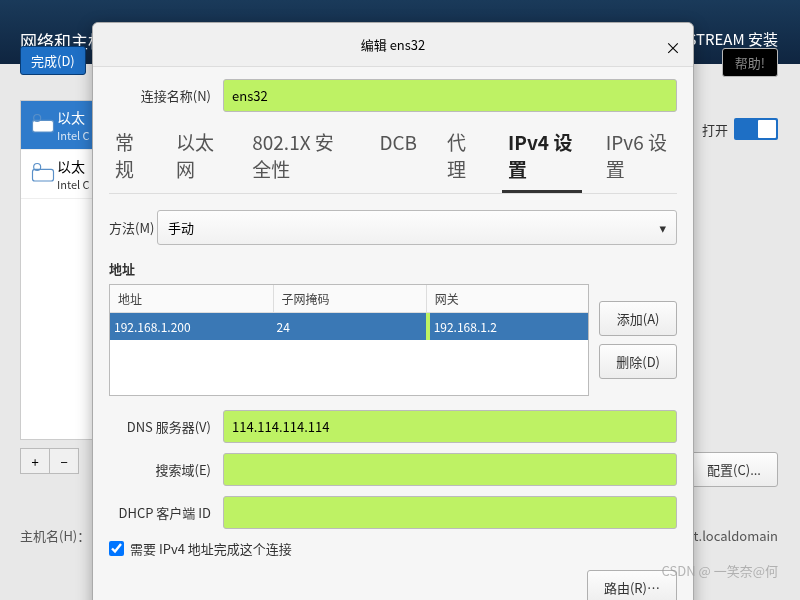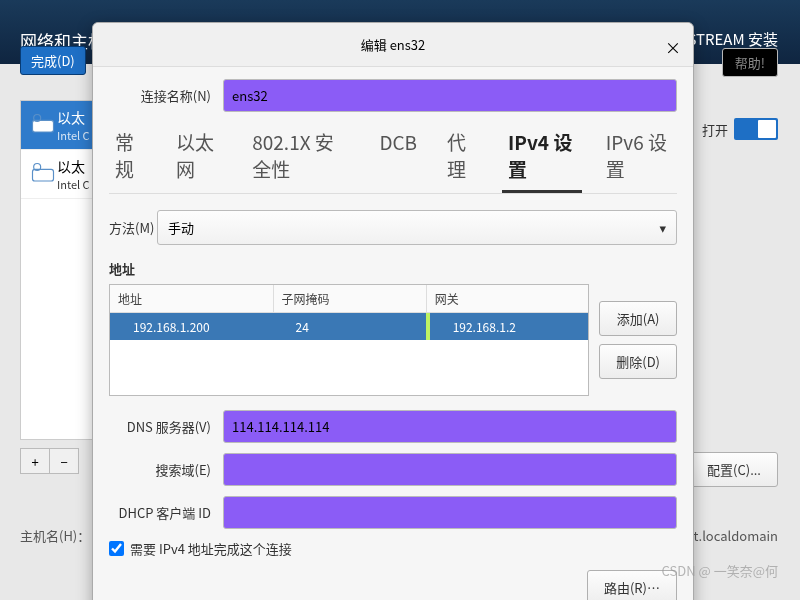--- a/index.html
+++ b/index.html
@@ -33,38 +33,38 @@
 .bg-host-val { position: absolute; top: 526px; right: 22px; color: #555; font-size: 13px; }
 
 
 .modal { position: absolute; top: 22px; left: 92px; width: 602px; background: #f6f6f6; border: 1px solid #aaa; box-shadow: 0 4px 16px rgba(0,0,0,0.3); border-radius: 6px; }
 .modal-title { padding: 12px; text-align: center; position: relative; border-bottom: 1px solid #ddd; background: #f0f0f0; border-radius: 6px 6px 0 0; }
 .modal-close { position: absolute; right: 12px; top: 12px; cursor: pointer; font-size: 16px; }
 .modal-body { padding: 12px 16px; }
 
 .row { display: flex; align-items: center; margin-bottom: 10px; }
 .row label { width: 102px; text-align: right; margin-right: 12px; color: #333; }
-.row input[type=text] { flex: 1; padding: 6px 8px; border: 1px solid #bbb; border-radius: 3px; background: #8b5cf6; font-size: 13px; }
+.row input[type=text] { flex: 1; padding: 6px 8px; border: 1px solid #bbb; border-radius: 3px; background: #bef264; font-size: 13px; }
 
 .tabs { display: flex; gap: 18px; margin: 6px 0 16px; border-bottom: 1px solid #ddd; padding-bottom: 0; }
 .tab { padding: 6px 6px 8px; color: #555; cursor: pointer; border-bottom: 3px solid transparent; font-size: 19px; }
 .tab.active { font-weight: bold; border-bottom: 3px solid #333; color: #222; }
 
 .method-row { display: flex; align-items: center; margin-bottom: 14px; }
 .method-row label { width: 48px; color: #333; }
 .select { flex: 1; padding: 7px 10px; border: 1px solid #bbb; border-radius: 3px; background: #fff linear-gradient(#fdfdfd,#f1f1f1); display: flex; justify-content: space-between; align-items: flex-start; cursor: pointer; }
 .select::after { content: '▾'; color: #333; }
 
 .section-lbl { font-weight: bold; margin-bottom: 6px; color: #333; }
 .addr-wrap { display: flex; gap: 10px; margin-bottom: 14px; }
 .addr-table { flex: 1; border: 1px solid #bbb; height: 112px; background: #fff; overflow: hidden; }
 .addr-head { display: flex; background: #fafafa; border-bottom: 1px solid #ddd; }
 .addr-head > div { padding: 5px 8px; color: #444; font-size: 12px; }
 .addr-body-row { display: flex; background: #3a78b5; color: #fff; }
-.addr-body-row > div { padding: 5px 23px; font-size: 12px; }
+.addr-body-row > div { padding: 5px 4px; font-size: 12px; }
 .c1 { width: 34%; } .c2 { width: 32%; } .c3 { width: 34%; border-left: 4px solid #bef264; }
 .addr-head .c2, .addr-head .c3 { border-left: 1px solid #ddd; }
 
 .addr-btns { display: flex; flex-direction: column; gap: 8px; justify-content: center; }
 .btn { padding: 7px 16px; border: 1px solid #b0b0b0; background: linear-gradient(#fdfdfd,#ededed); border-radius: 3px; cursor: pointer; color: #333; white-space: nowrap; }
 
 .check-row { display: flex; align-items: center; gap: 6px; margin-top: 8px; color: #333; }
 .check-row input { width: 15px; height: 15px; }
 
 .route-row { display: flex; justify-content: flex-end; margin-top: 12px; }

